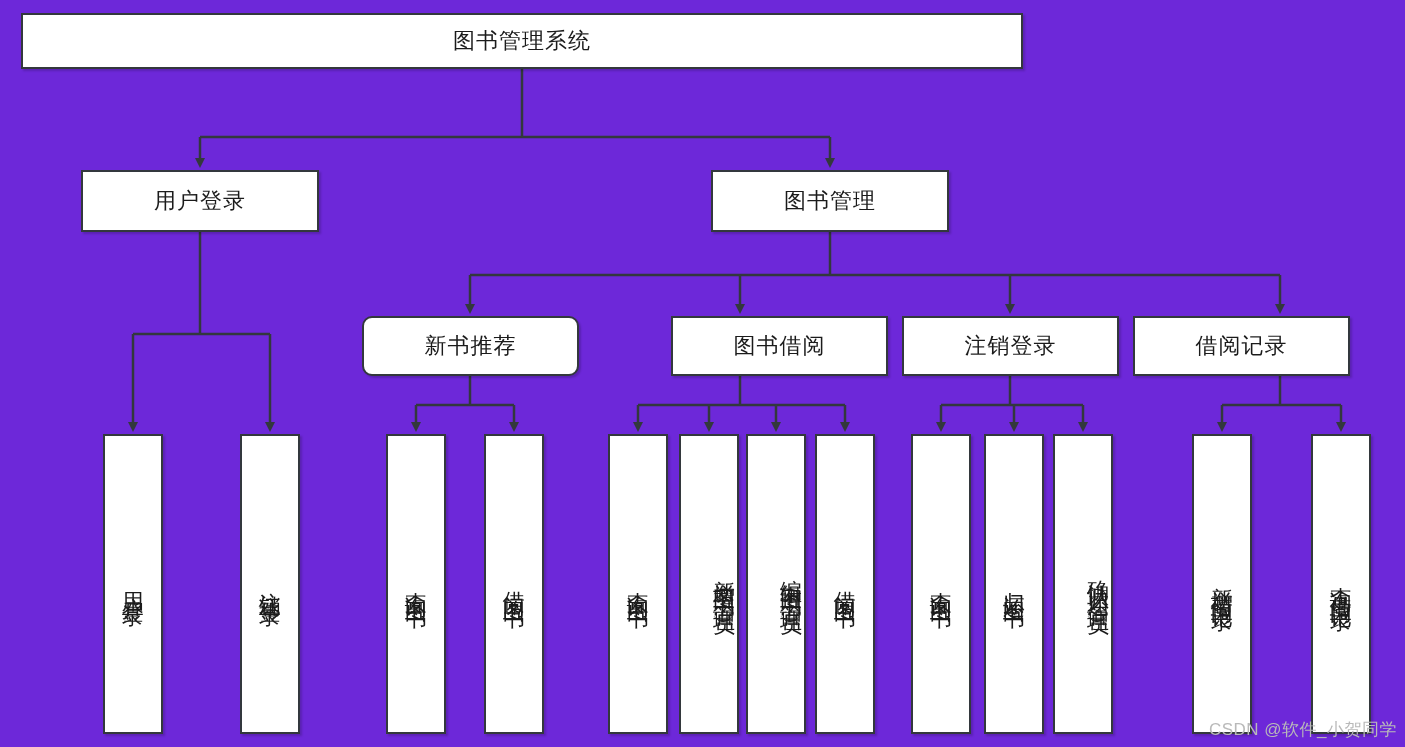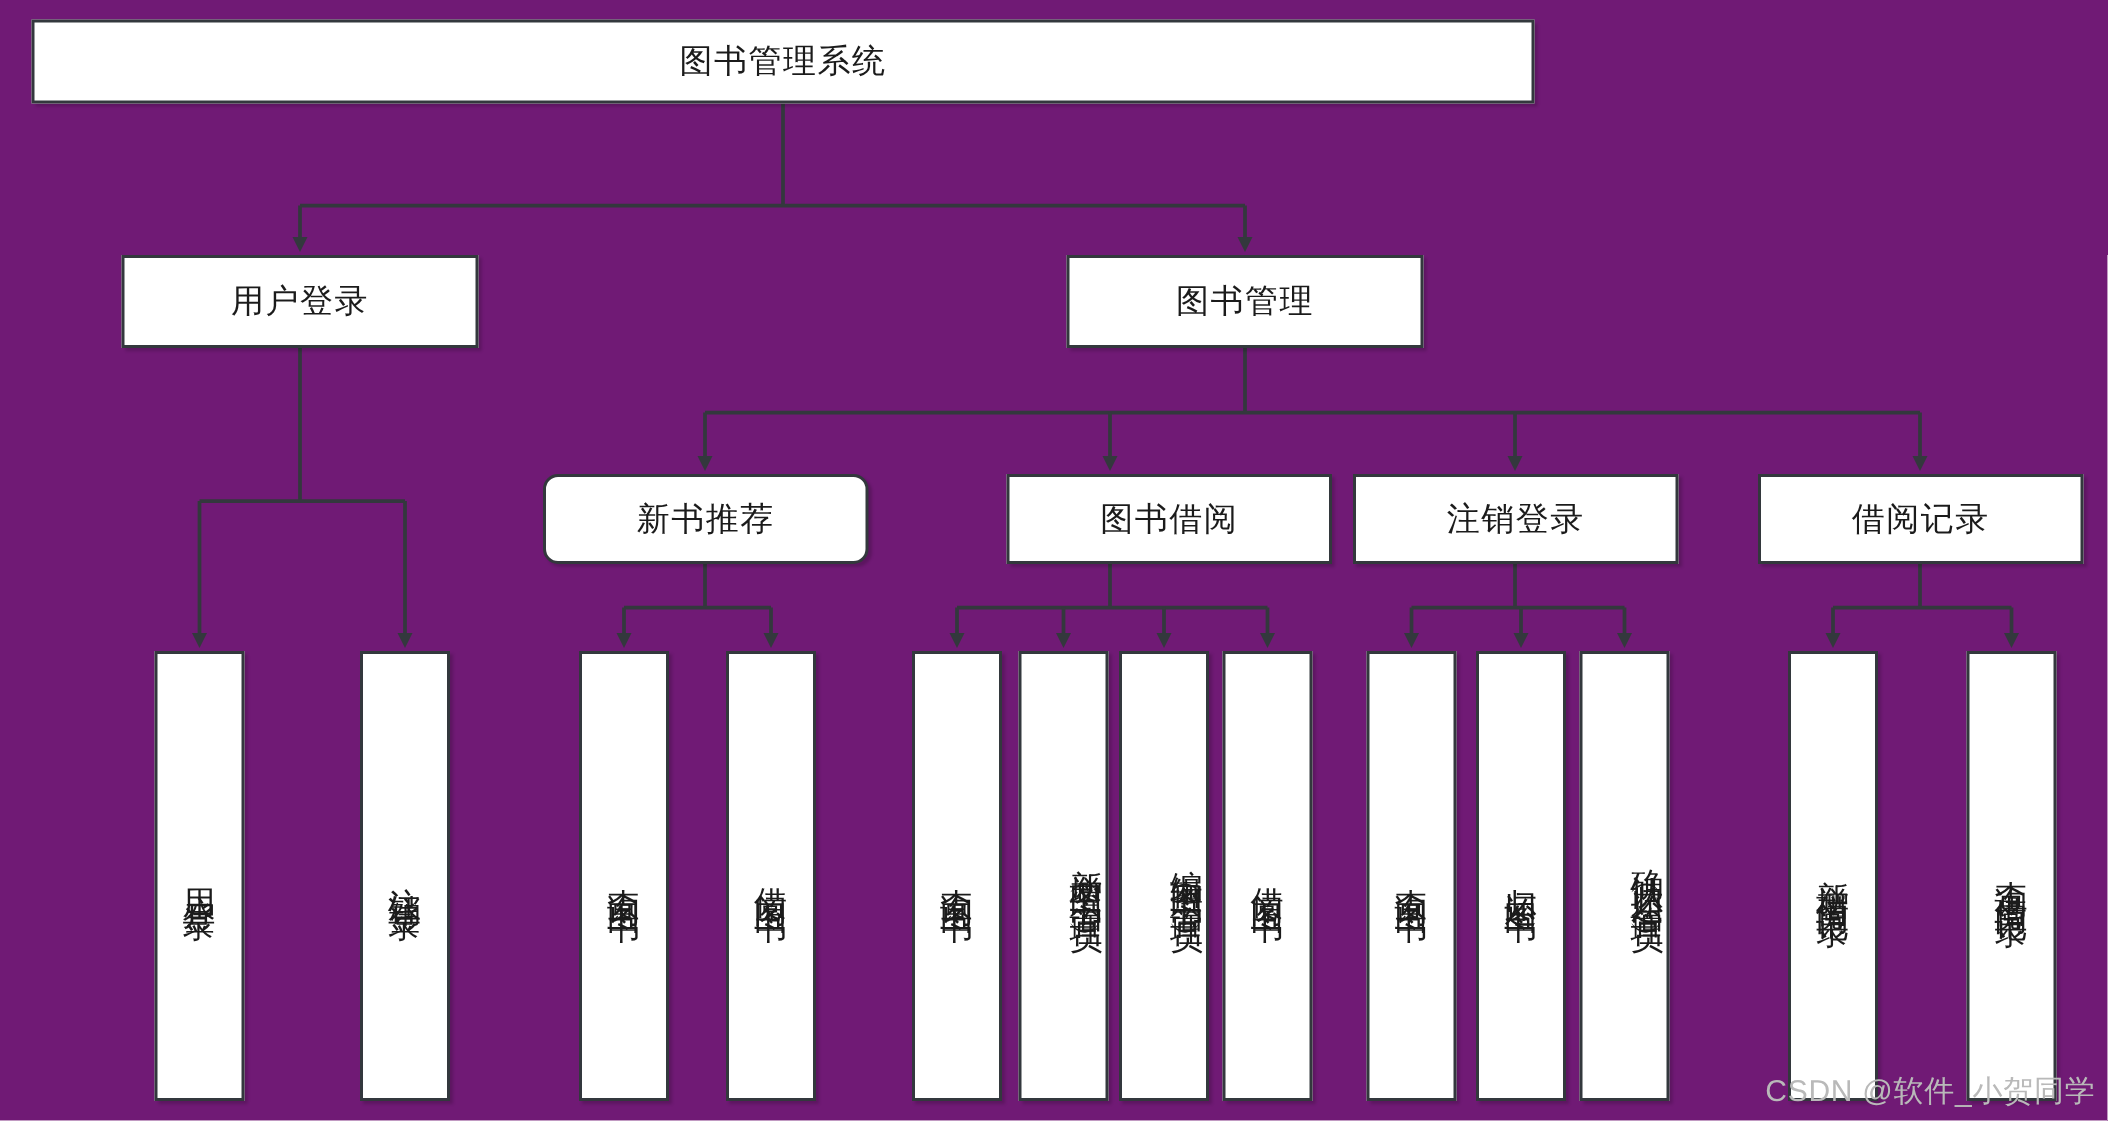--- a/index.html
+++ b/index.html
@@ -7,21 +7,21 @@
     padding: 0;
     background: #ffffff;
   }
   body {
     font-family: "Liberation Sans", "DejaVu Sans", sans-serif;
   }
   #canvas {
     position: relative;
     width: 1405px;
     height: 747px;
-    background: #701a75;
+    background: #6d28d9;
     overflow: hidden;
   }
   svg#edges {
     position: absolute;
     left: 0;
     top: 0;
     width: 1405px;
     height: 747px;
     pointer-events: none;
   }
@@ -53,21 +53,21 @@
     align-items: flex-start;
     justify-content: center;
   }
   .node.vert.tall-text {
     align-items: flex-start;
   }
   .watermark {
     position: absolute;
     right: 8px;
     bottom: 6px;
-    font-size: 20px;
+    font-size: 17px;
     color: #b9b9b9;
     letter-spacing: 0.5px;
     z-index: 5;
     white-space: nowrap;
   }
 </style>
 </head>
 <body>
 
 <div id="canvas">
@@ -135,21 +135,21 @@
 
   <div class="node horiz" style="left:362px; top:316px; width:217px; height:60px;border-radius:10px;">
     <span>新书推荐</span>
   </div>
   <div class="node horiz" style="left:632px; top:316px; width:217px; height:60px;margin-left:39px;">
     <span>图书借阅</span>
   </div>
   <div class="node horiz" style="left:902px; top:316px; width:217px; height:60px;">
     <span>注销登录</span>
   </div>
-  <div class="node horiz" style="left:1172px; top:316px; width:217px; height:60px;text-align:center;">
+  <div class="node horiz" style="left:1133px; top:316px; width:217px; height:60px;text-align:center;">
     <span>借阅记录</span>
   </div>
 
   <div class="node vert" style="left:103px; top:434px; width:60px; height:300px; align-items:center;">
     <span>用户登录</span>
   </div>
   <div class="node vert" style="left:240px; top:434px; width:60px; height:300px; align-items:center;">
     <span>注销登录</span>
   </div>
 

